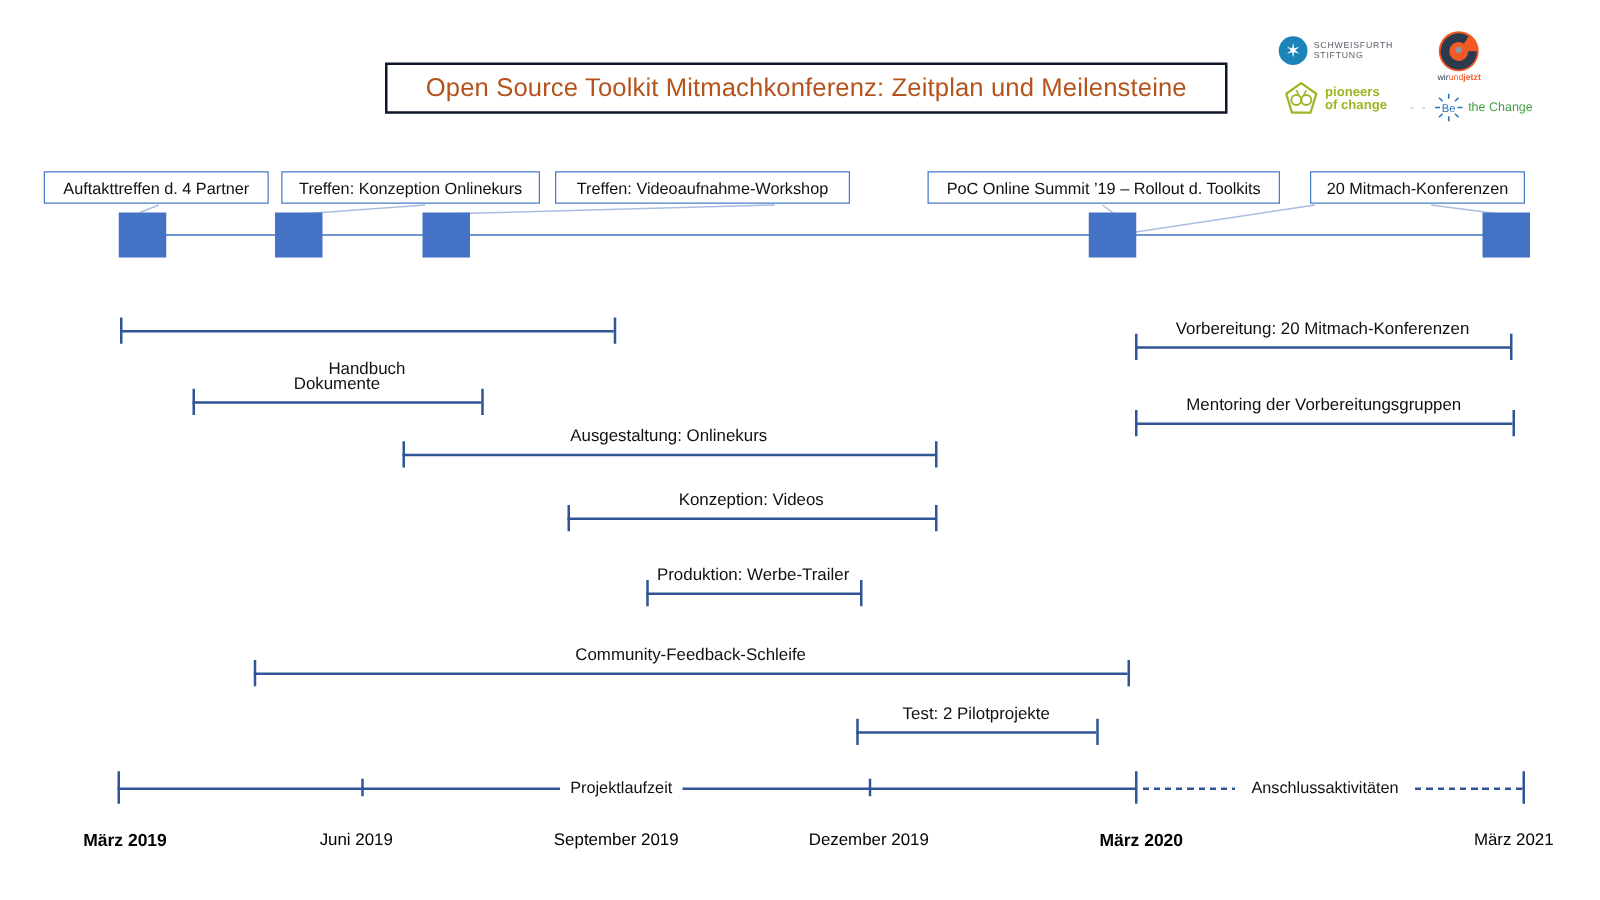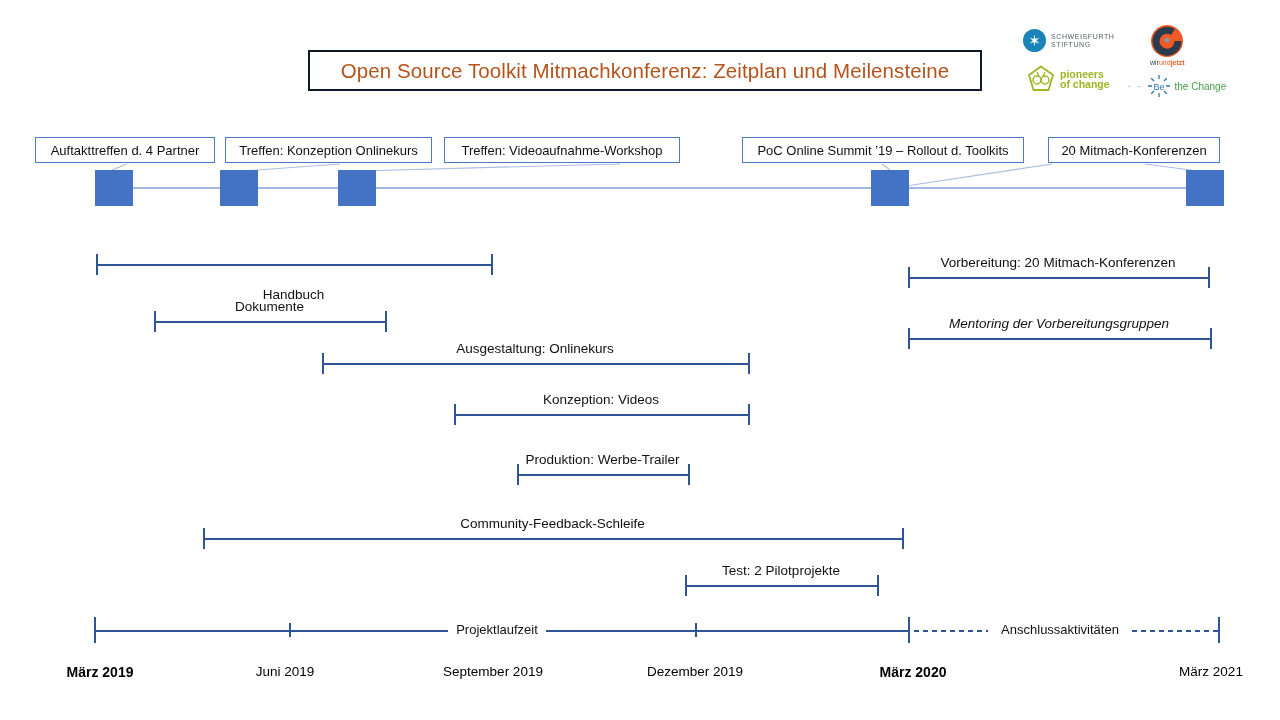--- a/index.html
+++ b/index.html
@@ -156,21 +156,21 @@
     <div class="abs span-tick" style="left: 685px; top: 575px; height: 21px;"></div>
     <div class="abs span-tick" style="left: 877px; top: 575px; height: 21px;"></div>
     <div class="abs span-label" style="left: 781px; top: 563px;">Test: 2 Pilotprojekte</div>
     <div class="abs span-line" style="left: 908px; width: 300px; top: 277px;"></div>
     <div class="abs span-tick" style="left: 908px; top: 267px; height: 21px;"></div>
     <div class="abs span-tick" style="left: 1208px; top: 267px; height: 21px;"></div>
     <div class="abs span-label" style="left: 1058px; top: 255px;">Vorbereitung: 20 Mitmach-Konferenzen</div>
     <div class="abs span-line" style="left: 908px; width: 302px; top: 338px;"></div>
     <div class="abs span-tick" style="left: 908px; top: 328px; height: 21px;"></div>
     <div class="abs span-tick" style="left: 1210px; top: 328px; height: 21px;"></div>
-    <div class="abs span-label" style="left: 1059px; top: 316px; font-style: italic;">Mentoring der Vorbereitungsgruppen</div>
+    <div class="abs span-label" style="left: 1059px; top: 316px;">Mentoring der Vorbereitungsgruppen</div>
   </div>
 <div id="axis-layer">
     <div class="abs axis-solid" style="left: 94px; width: 354px; top: 630px;"></div>
     <div class="abs axis-solid" style="left: 546px; width: 362px; top: 630px;"></div>
     <div class="abs axis-dashed" style="left: 914px; width: 74px; top: 630px;"></div>
     <div class="abs axis-dashed" style="left: 1132px; width: 86px; top: 630px;"></div>
     <div class="abs axis-tick" style="left: 289px; top: 623px; height: 14px;"></div>
     <div class="abs axis-tick" style="left: 695px; top: 623px; height: 14px;"></div>
     <div class="abs axis-tick" style="left: 94px; top: 617px; height: 26px;"></div>
     <div class="abs axis-tick" style="left: 908px; top: 617px; height: 26px;"></div>

